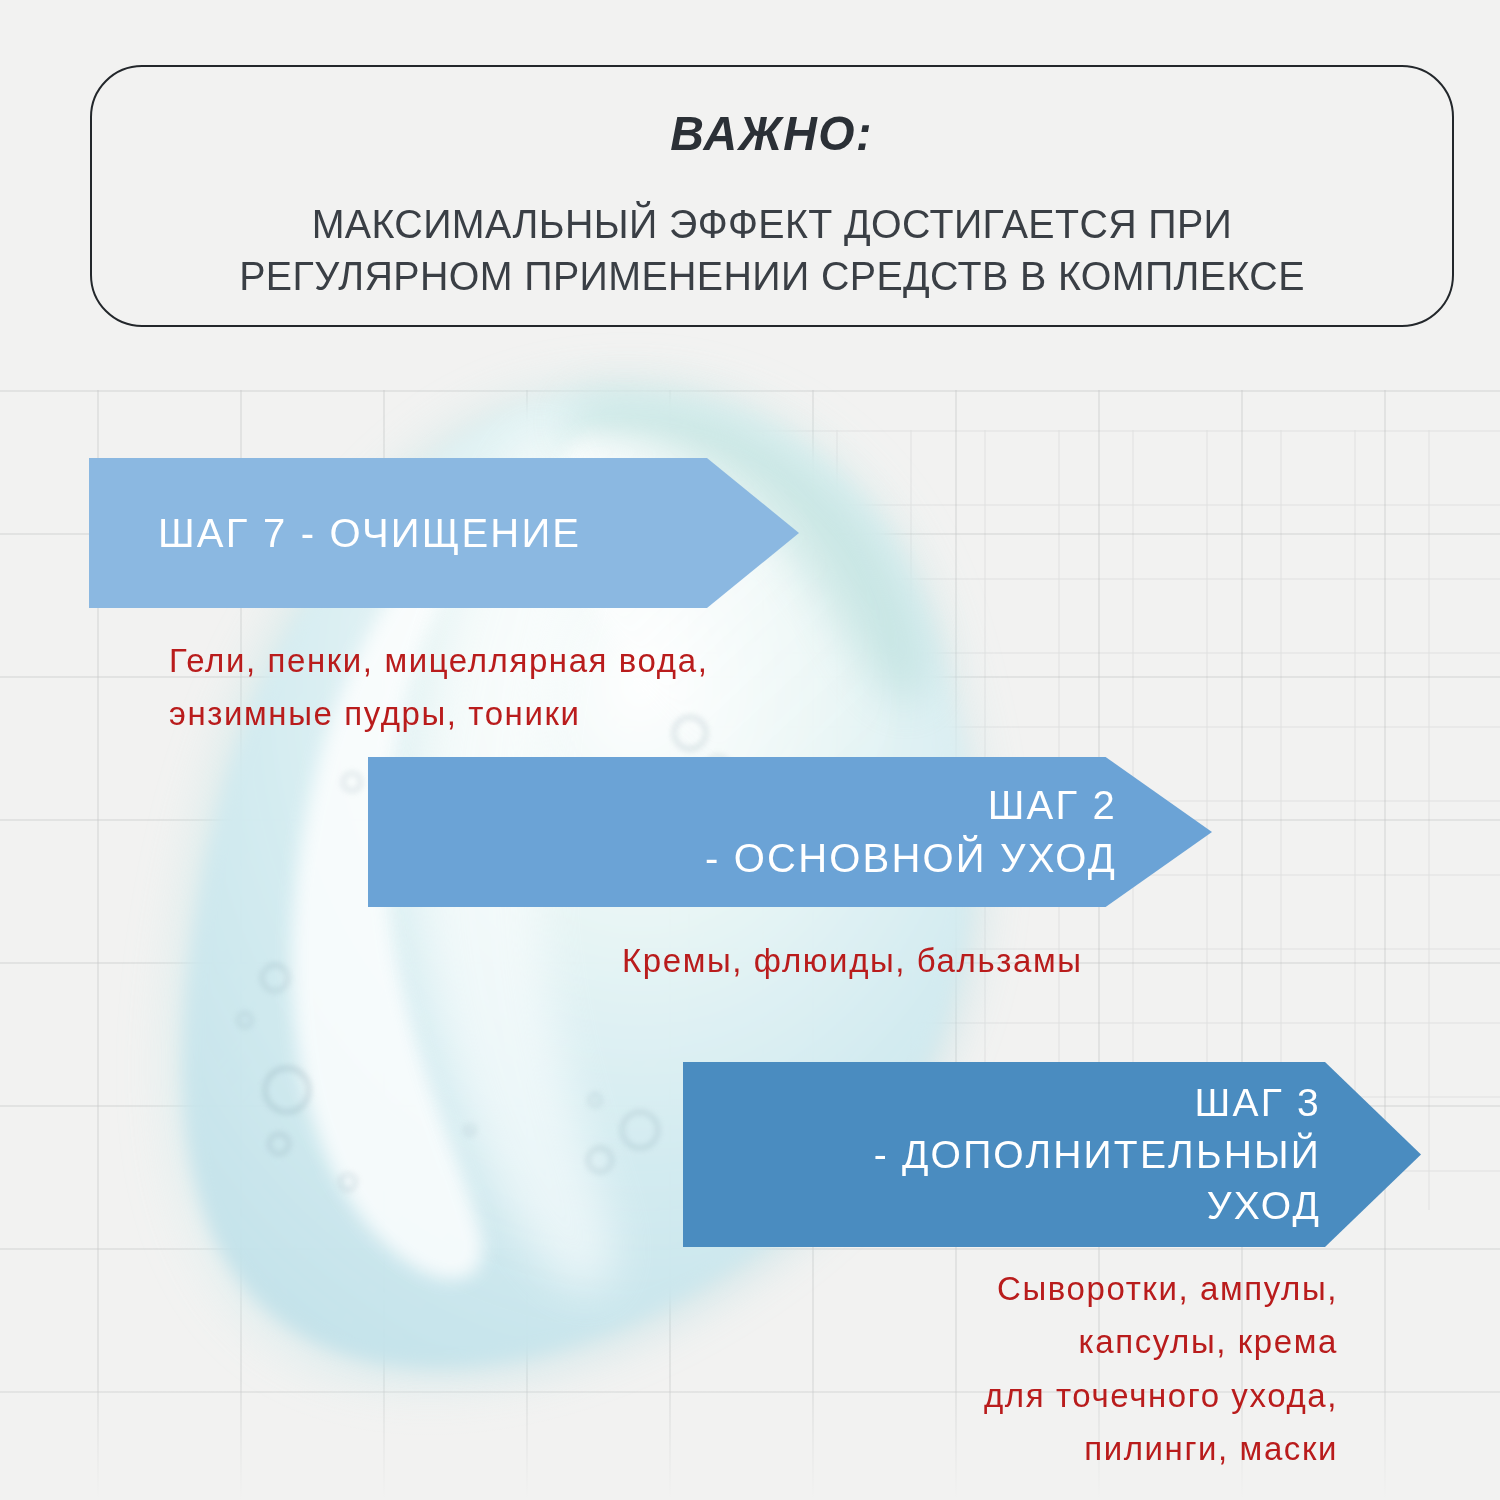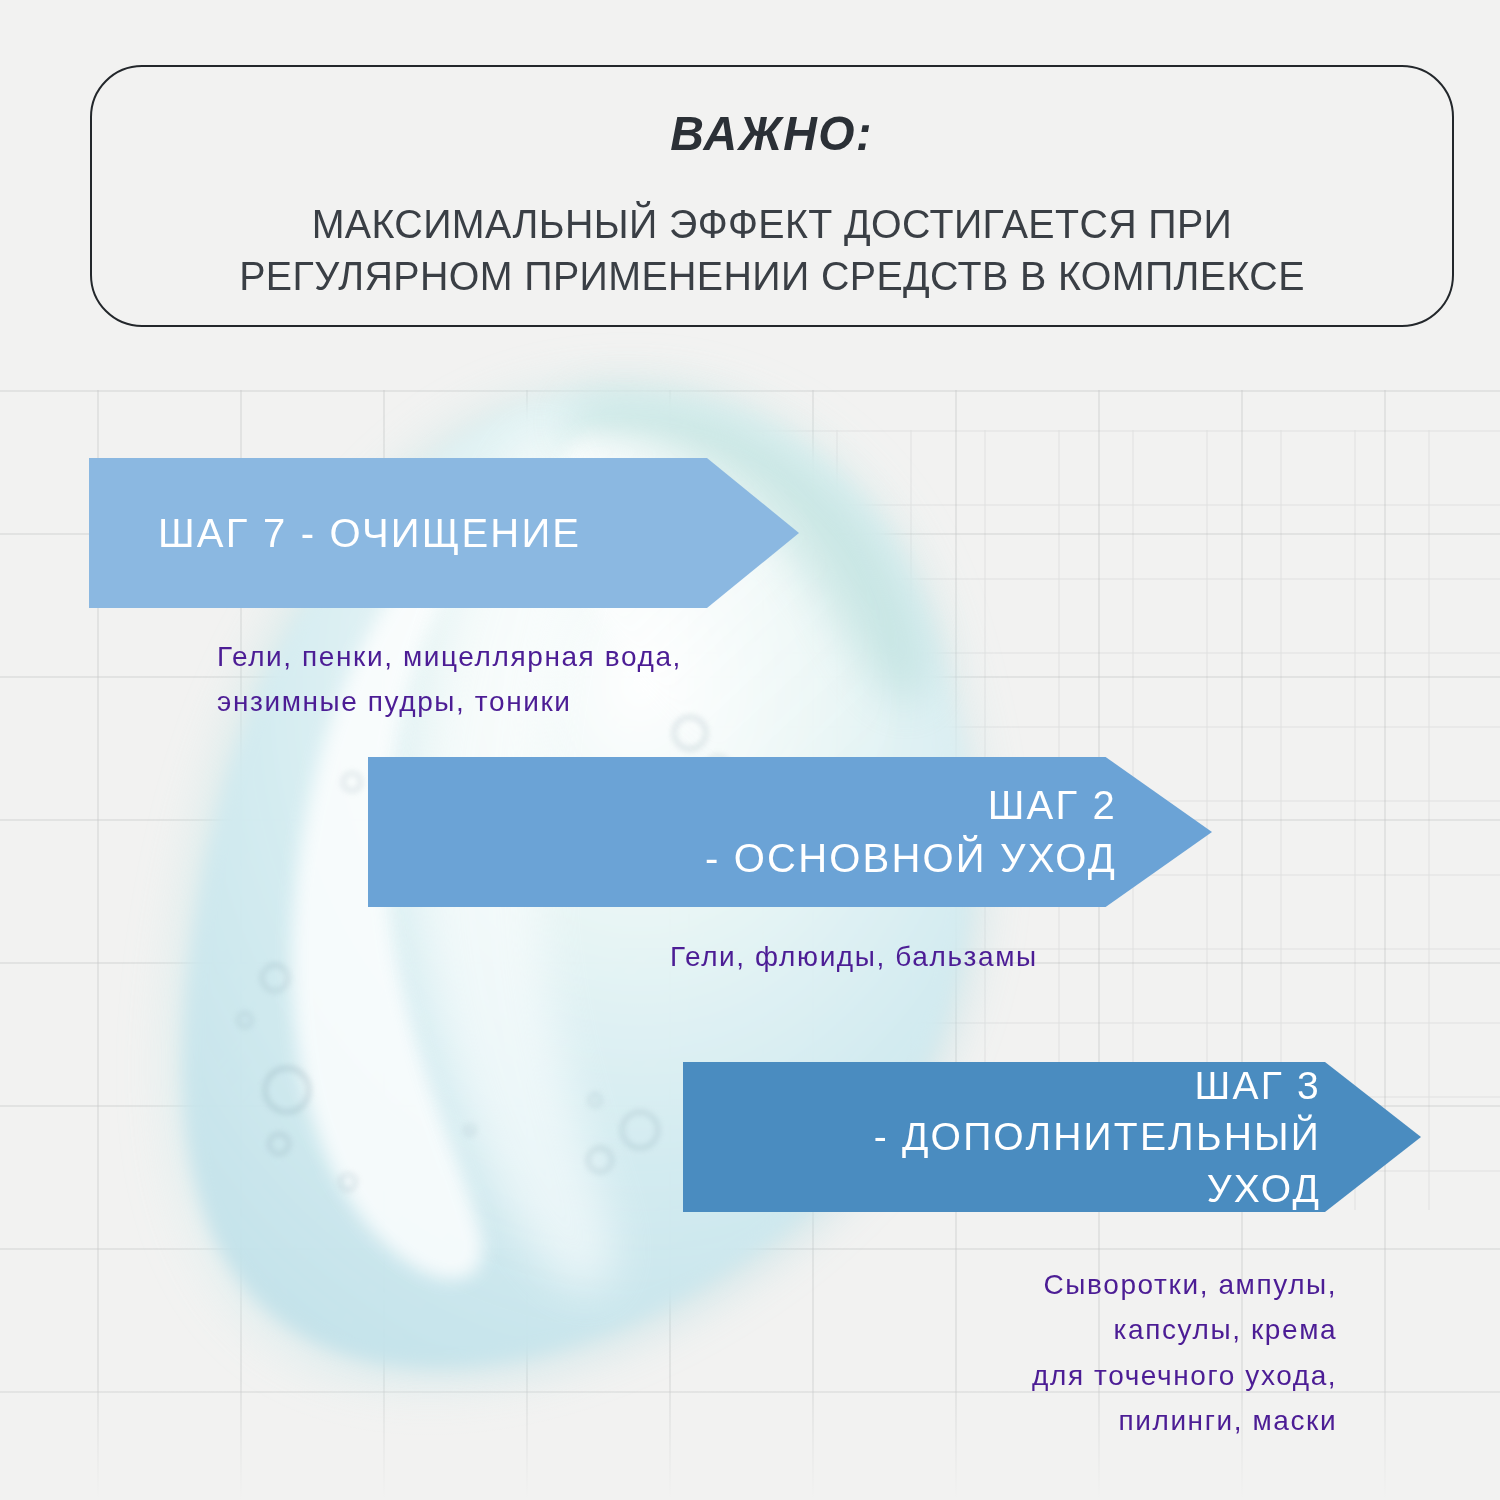--- a/index.html
+++ b/index.html
@@ -101,32 +101,31 @@
   }
   .arrow-shape{position:absolute;inset:0;z-index:1;}
   .arrow-shape svg{display:block;width:100%;height:100%;}
 
   #arrow-1{left:89px;top:458px;width:710px;height:150px;}
   #arrow-1 .arrow-label{padding-left:69px;text-align:left;}
 
   #arrow-2{left:368px;top:757px;width:844px;height:150px;}
   #arrow-2 .arrow-label{padding-right:95px;text-align:right;}
 
-  #arrow-3{left:683px;top:1062px;width:738px;height:150px;padding-left:41px;}
+  #arrow-3{left:683px;top:1062px;width:738px;height:185px;padding-left:41px;}
   #arrow-3 .arrow-label{padding-right:100px;text-align:right;font-size:39px;}
 
   
   .desc{
     position:absolute;
-    font-size:28px;
+    font-size:33px;
     letter-spacing:1.6px;
     line-height:1.62;
-    color:#4c1d95;
+    color:#b91c1c;
     white-space:pre-line;
-    margin-left:48px;
   }
   #desc-1{left:169px;top:634px;text-align:left;}
   #desc-2{left:622px;top:934px;text-align:left;}
   #desc-3{left:984px;top:1262px;text-align:right;}
 </style>
 </head>
 <body>
 
 <div id="stage">
 
@@ -229,21 +228,21 @@
 
   <div class="arrow" id="arrow-2">
     <span class="arrow-shape">
       <svg viewBox="0 0 730 150" preserveAspectRatio="none">
         <polygon points="0,0 638,0 730,75 638,150 0,150" fill="#6ba3d6"></polygon>
       </svg>
     </span>
     <span class="arrow-label">ШАГ 2
 - ОСНОВНОЙ УХОД</span>
   </div>
-  <div class="desc" id="desc-2">Гели, флюиды, бальзамы</div>
+  <div class="desc" id="desc-2">Кремы, флюиды, бальзамы</div>
 
   <div class="arrow" id="arrow-3">
     <span class="arrow-shape">
       <svg viewBox="0 0 738 151" preserveAspectRatio="none">
         <polygon points="0,0 642,0 738,75.5 642,151 0,151" fill="#4a8cc0"></polygon>
       </svg>
     </span>
     <span class="arrow-label">ШАГ 3
 - ДОПОЛНИТЕЛЬНЫЙ
 УХОД</span>

